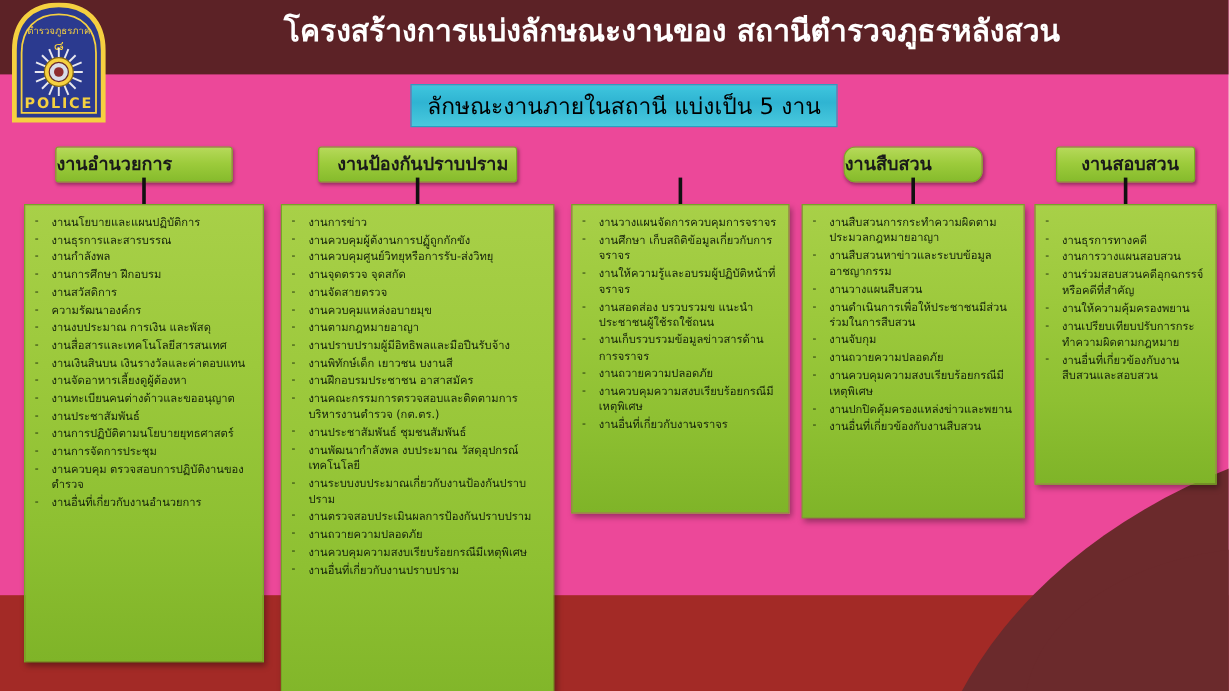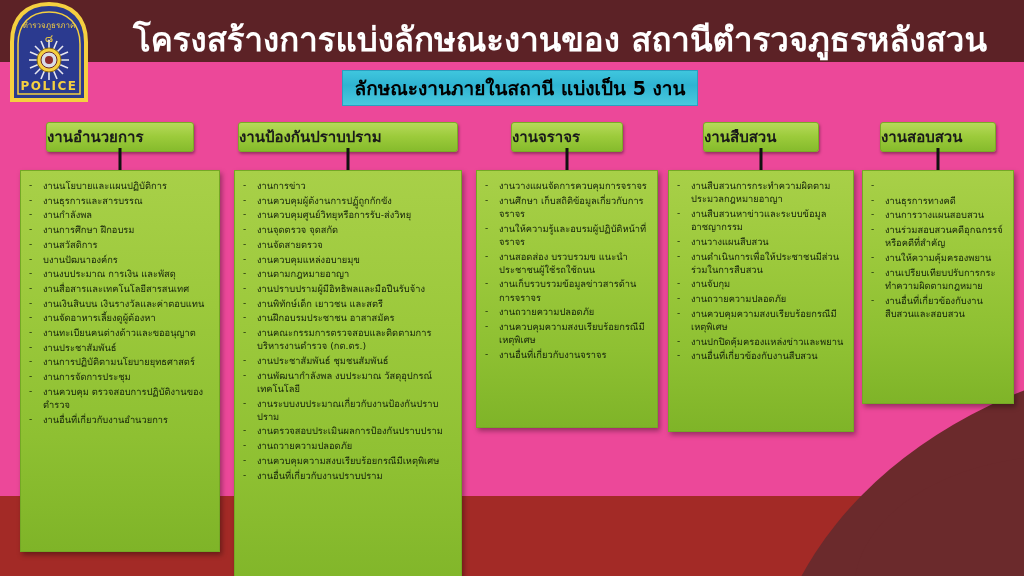--- a/index.html
+++ b/index.html
@@ -47,46 +47,46 @@
   .badge {
     position: absolute; left: 6px; top: 2px;
     width: 86px; height: 104px;
     z-index: 40;
   }
   .badge svg { display: block; }
 
   
   .main-title {
     position: absolute;
-    left: 120px; top: 20px;
+    left: 120px; top: 6px;
     width: 880px;
     text-align: center;
     color: #ffffff;
-    font-size: 33px;
+    font-size: 25px;
     font-weight: bold;
     letter-spacing: 0px;
     line-height: 40px;
     z-index: 30;
     white-space: nowrap;
   }
 
   
   .subtitle-box {
     position: absolute;
     left: 342px; top: 70px;
     width: 356px; height: 36px;
     background: linear-gradient(180deg, #3fc6de 0%, #2fb4d2 42%, #49c9dd 100%);
     border: 1px solid #2a9fc0;
     display: flex; align-items: center; justify-content: center;
     z-index: 25;
   }
   .subtitle-box span {
     color: #000000;
     font-size: 19px;
-    font-weight: bold;
+    font-weight: normal;
     white-space: nowrap;
   }
 
   
   .columns {
     position: absolute;
     left: 0; top: 118px;
     width: 1024px; height: 440px;
     z-index: 20;
   }
@@ -211,21 +211,21 @@
             <li>
               <span class="dash">-</span>
               <span class="txt">งานการศึกษา ฝึกอบรม</span>
             </li>
             <li>
               <span class="dash">-</span>
               <span class="txt">งานสวัสดิการ</span>
             </li>
             <li>
               <span class="dash">-</span>
-              <span class="txt">บงานปัฒนาองค์กร</span>
+              <span class="txt">ความรัฒนาองค์กร</span>
             </li>
             <li>
               <span class="dash">-</span>
               <span class="txt">งานงบประมาณ การเงิน และพัสดุ</span>
             </li>
             <li>
               <span class="dash">-</span>
               <span class="txt">งานสื่อสารและเทคโนโลยีสารสนเทศ</span>
             </li>
             <li>
@@ -258,21 +258,21 @@
             </li>
             <li>
               <span class="dash">-</span>
               <span class="txt">งานอื่นที่เกี่ยวกับงานอำนวยการ</span>
             </li>
           </ul>
       </div>
     </div>
 
     <div class="col" style="left:234px; width:228px;">
-      <div class="col-header" style="width:220px;">
+      <div class="col-header" style="width:166px;padding-left:15px;">
         <span>งานป้องกันปราบปราม</span>
       </div>
       <div class="connector"></div>
       <div class="col-body" style="width:228px; height:432px;">
         <ul class="items">
             <li>
               <span class="dash">-</span>
               <span class="txt">งานการข่าว</span>
             </li>
             <li>
@@ -298,21 +298,21 @@
             <li>
               <span class="dash">-</span>
               <span class="txt">งานตามกฎหมายอาญา</span>
             </li>
             <li>
               <span class="dash">-</span>
               <span class="txt">งานปราบปรามผู้มีอิทธิพลและมือปืนรับจ้าง</span>
             </li>
             <li>
               <span class="dash">-</span>
-              <span class="txt">งานพิทักษ์เด็ก เยาวชน และสตรี</span>
+              <span class="txt">งานพิทักษ์เด็ก เยาวชน บงานสี</span>
             </li>
             <li>
               <span class="dash">-</span>
               <span class="txt">งานฝึกอบรมประชาชน อาสาสมัคร</span>
             </li>
             <li>
               <span class="dash">-</span>
               <span class="txt">งานคณะกรรมการตรวจสอบและติดตามการบริหารงานตำรวจ (กต.ตร.)</span>
             </li>
             <li>
@@ -341,23 +341,20 @@
             </li>
             <li>
               <span class="dash">-</span>
               <span class="txt">งานอื่นที่เกี่ยวกับงานปราบปราม</span>
             </li>
           </ul>
       </div>
     </div>
 
     <div class="col" style="left:476px; width:182px;">
-      <div class="col-header" style="width:112px;">
-        <span>งานจราจร</span>
-      </div>
       <div class="connector"></div>
       <div class="col-body" style="width:182px; height:258px;">
         <ul class="items">
             <li>
               <span class="dash">-</span>
               <span class="txt">งานวางแผนจัดการควบคุมการจราจร</span>
             </li>
             <li>
               <span class="dash">-</span>
               <span class="txt">งานศึกษา เก็บสถิติข้อมูลเกี่ยวกับการจราจร</span>
@@ -384,21 +381,21 @@
             </li>
             <li>
               <span class="dash">-</span>
               <span class="txt">งานอื่นที่เกี่ยวกับงานจราจร</span>
             </li>
           </ul>
       </div>
     </div>
 
     <div class="col" style="left:668px; width:186px;">
-      <div class="col-header" style="width:116px;">
+      <div class="col-header" style="width:116px;border-radius:10px;">
         <span>งานสืบสวน</span>
       </div>
       <div class="connector"></div>
       <div class="col-body" style="width:186px; height:262px;">
         <ul class="items">
             <li>
               <span class="dash">-</span>
               <span class="txt">งานสืบสวนการกระทำความผิดตามประมวลกฎหมายอาญา</span>
             </li>
             <li>
@@ -431,21 +428,21 @@
             </li>
             <li>
               <span class="dash">-</span>
               <span class="txt">งานอื่นที่เกี่ยวข้องกับงานสืบสวน</span>
             </li>
           </ul>
       </div>
     </div>
 
     <div class="col" style="left:862px; width:152px;">
-      <div class="col-header" style="width:116px;">
+      <div class="col-header" style="width:116px;padding-left:20px;">
         <span>งานสอบสวน</span>
       </div>
       <div class="connector"></div>
       <div class="col-body" style="width:152px; height:234px;">
         <ul class="items">
             <li>
               <span class="dash">-</span>
             </li>
             <li>
               <span class="dash">-</span>

